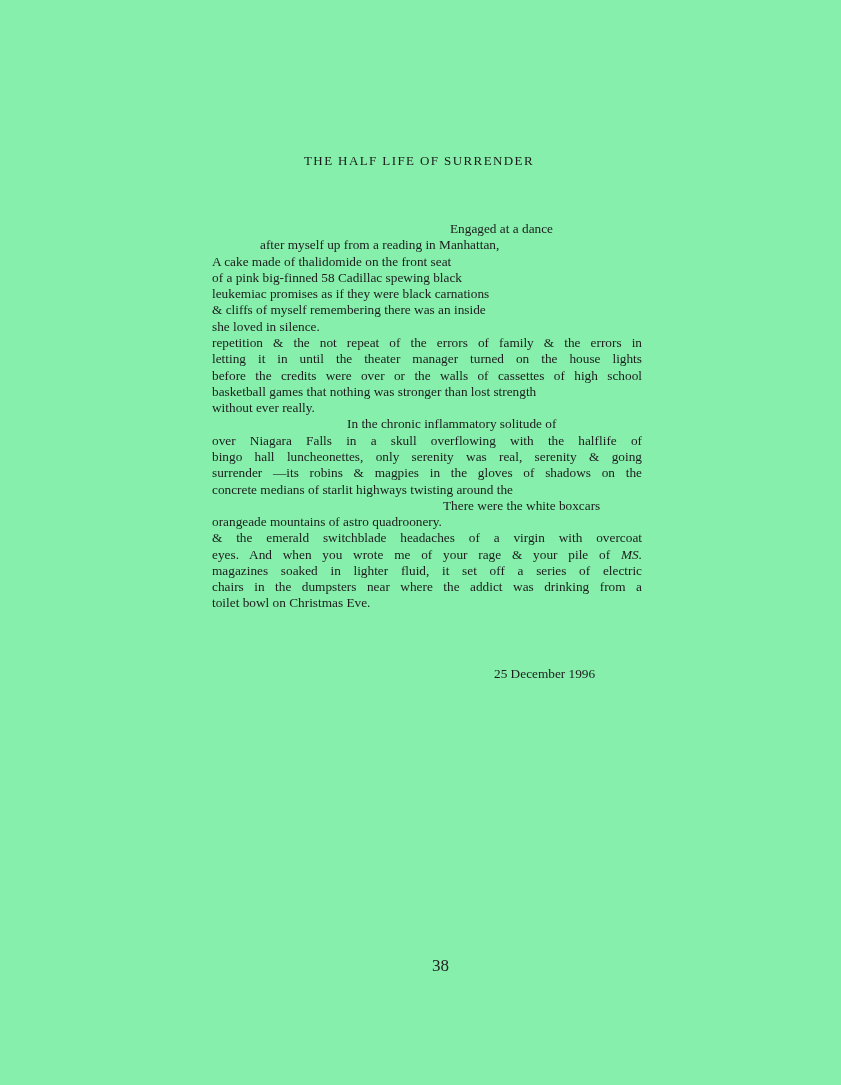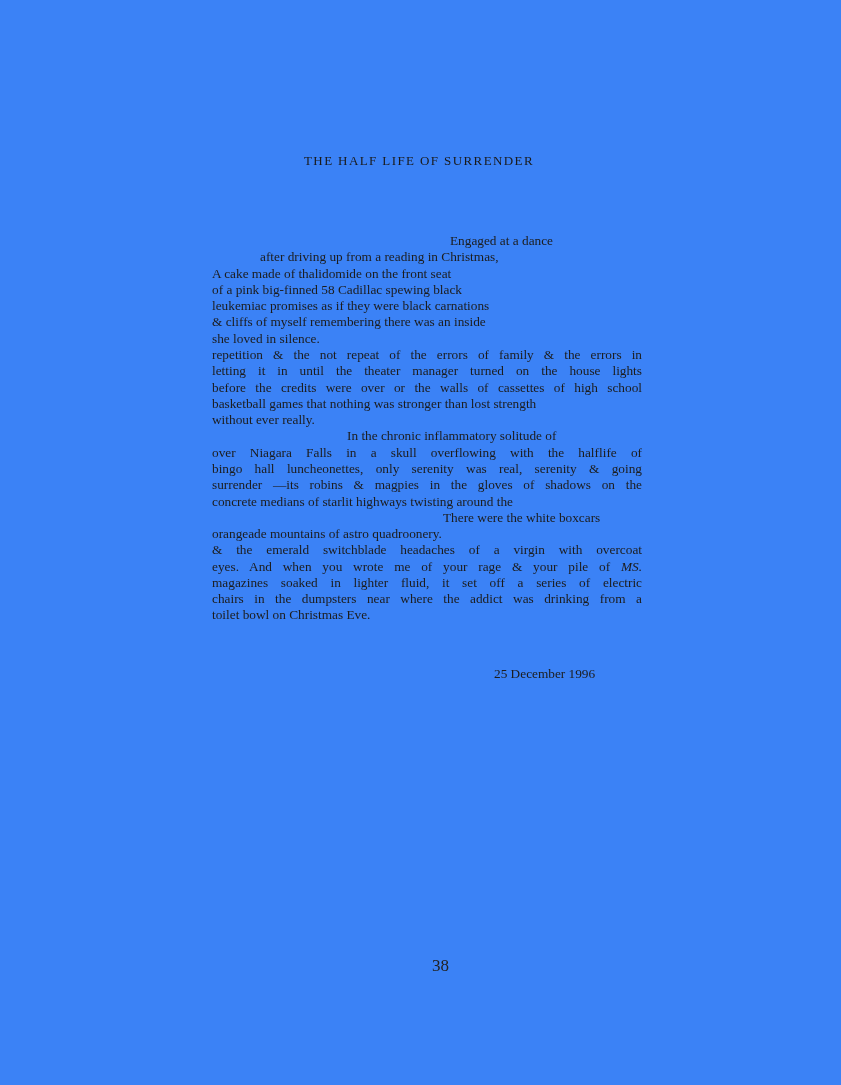--- a/index.html
+++ b/index.html
@@ -4,21 +4,21 @@
 <style>
   html, body {
     margin: 0;
     padding: 0;
     background: #ffffff;
   }
   .page {
     position: relative;
     width: 841px;
     height: 1085px;
-    background: #3b82f6;
+    background: #86efac;
     color: #1c1c1c;
     font-family: "Liberation Serif", "DejaVu Serif", serif;
     overflow: hidden;
   }
   .title {
     position: absolute;
     left: 304px;
     top: 153px;
     font-size: 13px;
     letter-spacing: 1.4px;
@@ -26,21 +26,20 @@
     color: #1a1a1a;
   }
   .poem {
     position: absolute;
     left: 212px;
     top: 221px;
     width: 430px;
     font-size: 13.3px;
     line-height: 16.28px;
     color: #1c1c1c;
-    margin-top: 12px;
   }
   .line {
     text-align: left;
     white-space: normal;
   }
   .line.justify {
     text-align: justify;
     text-align-last: justify;
   }
   .line em {
@@ -63,21 +62,21 @@
   }
 </style>
 </head>
 <body>
 
 <div class="page">
   <div class="title">THE HALF LIFE OF SURRENDER</div>
 
   <div class="poem">
       <div class="line" style="text-indent: 238px;">Engaged at a dance</div>
-      <div class="line" style="text-indent: 48px;">after driving up from a reading in Christmas,</div>
+      <div class="line" style="text-indent: 48px;">after myself up from a reading in Manhattan,</div>
       <div class="line" style="text-indent: 0px;">A cake made of thalidomide on the front seat</div>
       <div class="line" style="text-indent: 0px;">of a pink big-finned 58 Cadillac spewing black</div>
       <div class="line" style="text-indent: 0px;">leukemiac promises as if they were black carnations</div>
       <div class="line" style="text-indent: 0px;">&amp; cliffs of myself remembering there was an inside</div>
       <div class="line" style="text-indent: 0px;">she loved in silence.</div>
       <div class="line justify" style="text-indent: 0px;">repetition &amp; the not repeat of the errors of family &amp; the errors in</div>
       <div class="line justify" style="text-indent: 0px;">letting it in until the theater manager turned on the house lights</div>
       <div class="line justify" style="text-indent: 0px;">before the credits were over or the walls of cassettes of high school</div>
       <div class="line" style="text-indent: 0px;">basketball games that nothing was stronger than lost strength</div>
       <div class="line" style="text-indent: 0px;">without ever really.</div>

